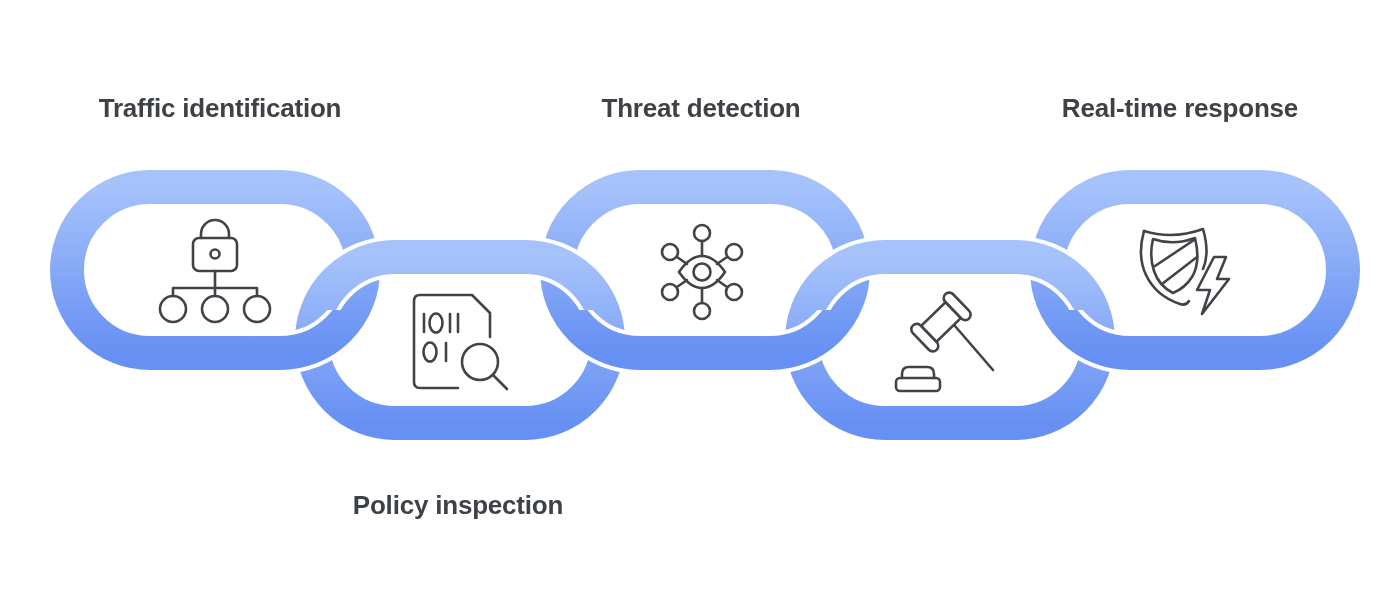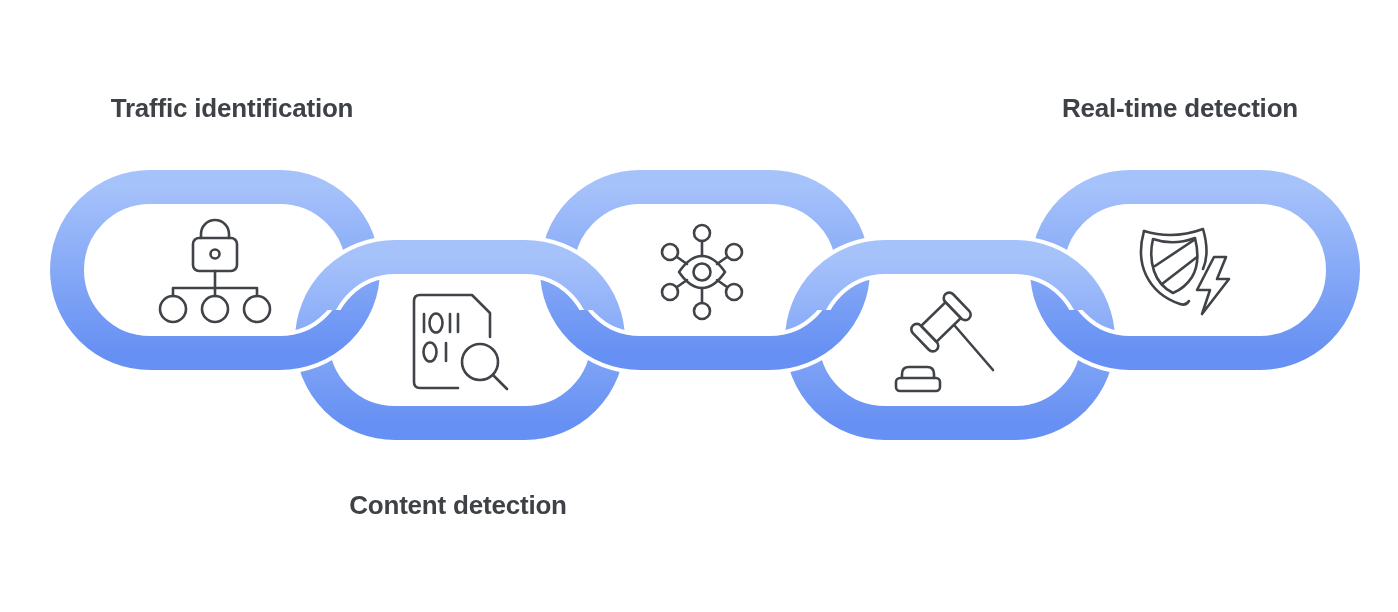--- a/index.html
+++ b/index.html
@@ -13,21 +13,21 @@
   svg.chain{position:absolute;left:0;top:0;}
   .ring-outline{fill:none;stroke:var(--ring-outline,#ffffff);stroke-width:42;}
   .ring-fill{fill:none;stroke:url(#linkGrad);stroke-width:34;}
   .ico{fill:none;stroke:var(--icon-stroke,#404347);stroke-width:2.6;
        stroke-linecap:round;stroke-linejoin:round;}
   .label{
     position:absolute;transform:translateX(-50%);
     font-size:26px;font-weight:700;letter-spacing:-0.2px;
     color:var(--label-color,#3e4247);white-space:nowrap;line-height:32px;
   }
-  .label.l-traffic{left:232px;top:92px;text-align:right;}
+  .label.l-traffic{left:220px;top:92px;text-align:right;}
   .label.l-threat{left:701px;top:92px;}
   .label.l-realtime{left:1180px;top:92px;}
   .label.l-content{left:458px;top:489px;}
   .label.l-policy{left:940px;top:489px;}
 </style>
 </head>
 <body>
 
 <div class="stage">
 
@@ -150,15 +150,16 @@
       <path d="M 1139,231 Q 1168,240 1198,229 Q 1205,253 1198,269"></path>
       <path d="M 1139,231 Q 1132,256 1141,275 Q 1151,296 1175,304 Q 1181,306 1184,301"></path>
       <path d="M 1148,239 Q 1168,246 1190,238 Q 1196,262 1187,277 Q 1180,288 1168,293 Q 1154,286 1149,271 Q 1144,256 1148,239 Z"></path>
       <path d="M 1150,266 L 1189,240"></path>
       <path d="M 1157,284 L 1192,257"></path>
       <path d="M 1209,257 L 1221,257 L 1212,279 L 1224,279 L 1197,314 L 1205,290 L 1192,290 Z"></path>
     </g>
   </svg>
 
   <div class="label l-traffic">Traffic identification</div>
-  <div class="label l-content">Content detection</div>
-  <div class="label l-realtime">Real-time detection</div>
+  <div class="label l-content">Policy inspection</div>
+  <div class="label l-threat">Threat detection</div>
+  <div class="label l-realtime">Real-time response</div>
 </div>
 
 </body></html>

